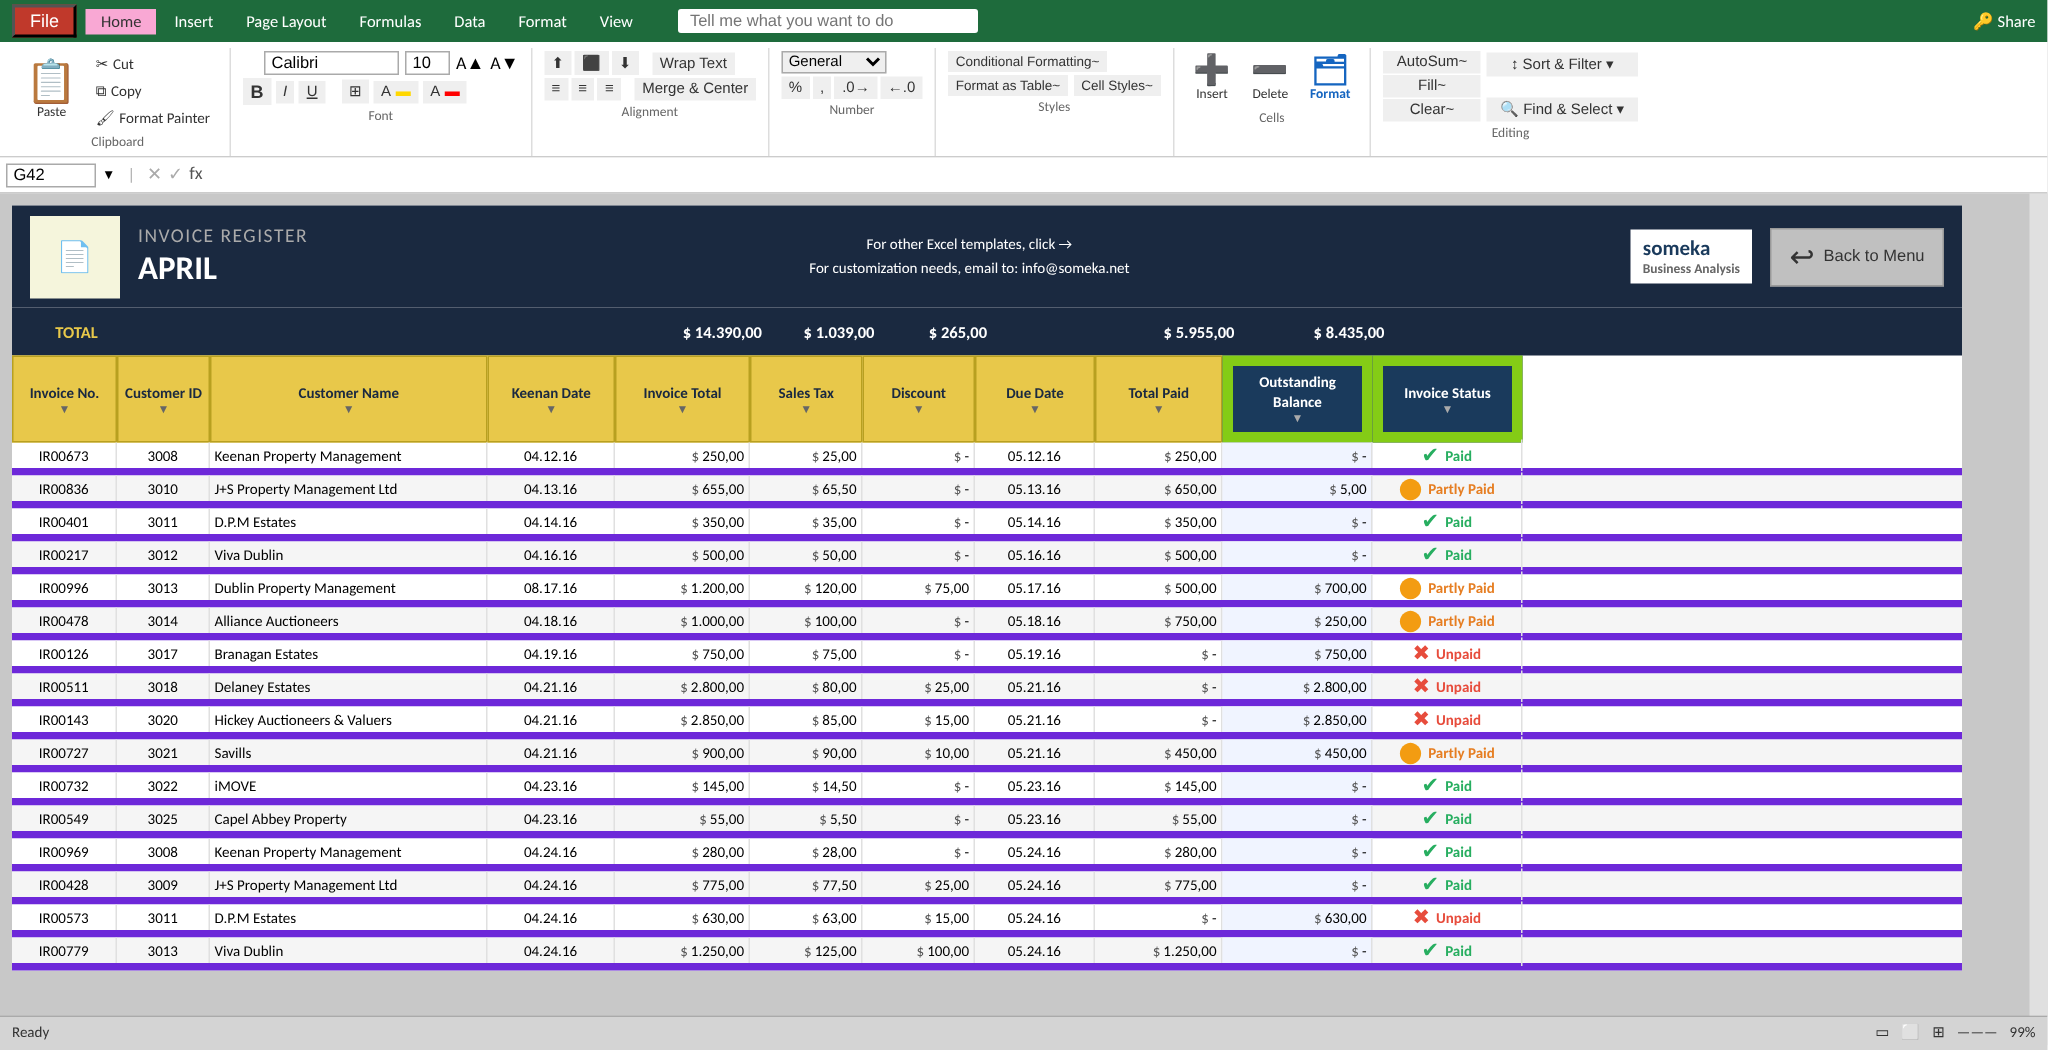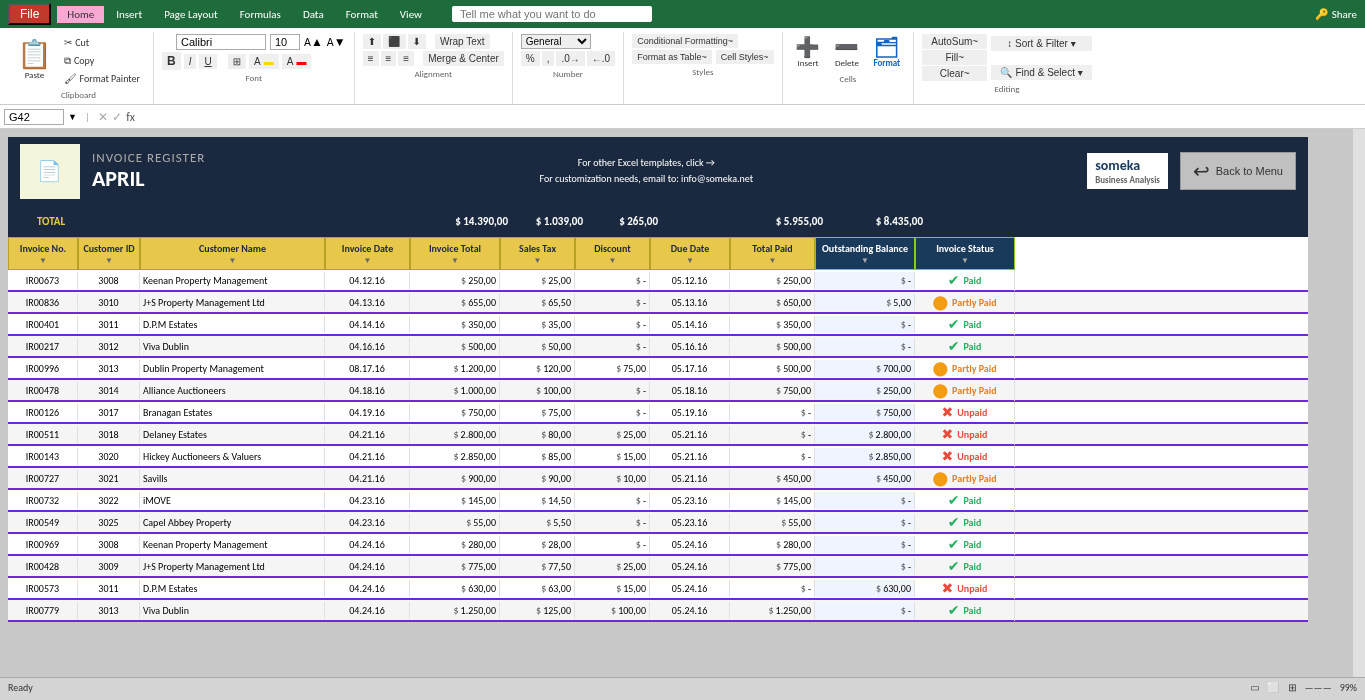--- a/index.html
+++ b/index.html
@@ -49,27 +49,27 @@
     .invoice-title { font-size: 13px; font-weight: normal; color: #aaa; letter-spacing: 1px; }
     .invoice-month { font-size: 22px; font-weight: bold; color: white; }
     .invoice-promo { flex: 1; text-align: center; color: white; font-size: 10px; line-height: 1.6; }
     .someka-logo { background: white; padding: 4px 8px; font-size: 12px; font-weight: bold; color: #1a2940; }
     .back-btn { background: #c0c0c0; border: 1px solid #999; padding: 6px 12px; font-size: 11px; cursor: pointer; display: flex; align-items: center; gap: 6px; color: #333; }
     .back-btn .back-icon { font-size: 20px; }
 
     
     .totals-row { background: #1a2940; display: flex; align-items: center; height: 32px; padding: 0 8px; color: white; font-size: 11px; font-weight: bold; }
     .th { background: #e8c84a; color: #1a2940; font-weight: bold; font-size: 10px; text-align: center; padding: 4px 2px; border: 1px solid #b8a020; display: flex; align-items: center; justify-content: center; flex-direction: column; }
-    .th-dark { background: #1a3a5c; color: white; font-weight: bold; font-size: 10px; text-align: center; padding: 4px 2px; border: 1px solid #84cc16; display: flex; align-items: center; justify-content: center; flex-direction: column; }
+    .th-dark { background: #1a3a5c; color: white; font-weight: bold; font-size: 10px; text-align: center; padding: 4px 2px; border: 7px solid #84cc16; display: flex; align-items: center; justify-content: center; flex-direction: column; }
     .th .filter { font-size: 8px; color: #666; }
     .th-dark .filter { font-size: 8px; color: #aaa; }
 
     
     .data-table { width: 100%; }
-    .data-row { display: flex; align-items: center; height: 22px; border-bottom: 2px solid #6d28d9; }
+    .data-row { display: flex; align-items: center; height: 22px; border-bottom: 5px solid #6d28d9; }
     .data-row:nth-child(even) { background: #f5f5f5; }
     .data-row:nth-child(odd) { background: white; }
     .td { font-size: 10px; text-align: center; padding: 2px 3px; border-right: 1px solid #e0e0e0; overflow: hidden; white-space: nowrap; }
     .td-left { text-align: left; }
     .td-right { text-align: right; }
 
     
     .status-paid { color: #27ae60; font-size: 14px; }
     .status-unpaid { color: #e74c3c; font-size: 14px; }
     .status-partial { color: #f39c12; font-size: 14px; }
@@ -303,21 +303,21 @@
         </div>
         <div class="th col-cid">
           <span>Customer ID</span>
           <span class="filter">▼</span>
         </div>
         <div class="th col-name">
           <span>Customer Name</span>
           <span class="filter">▼</span>
         </div>
         <div class="th col-date">
-          <span>Invoice Date</span>
+          <span>Keenan Date</span>
           <span class="filter">▼</span>
         </div>
         <div class="th col-total">
           <span>Invoice Total</span>
           <span class="filter">▼</span>
         </div>
         <div class="th col-tax">
           <span>Sales Tax</span>
           <span class="filter">▼</span>
         </div>

